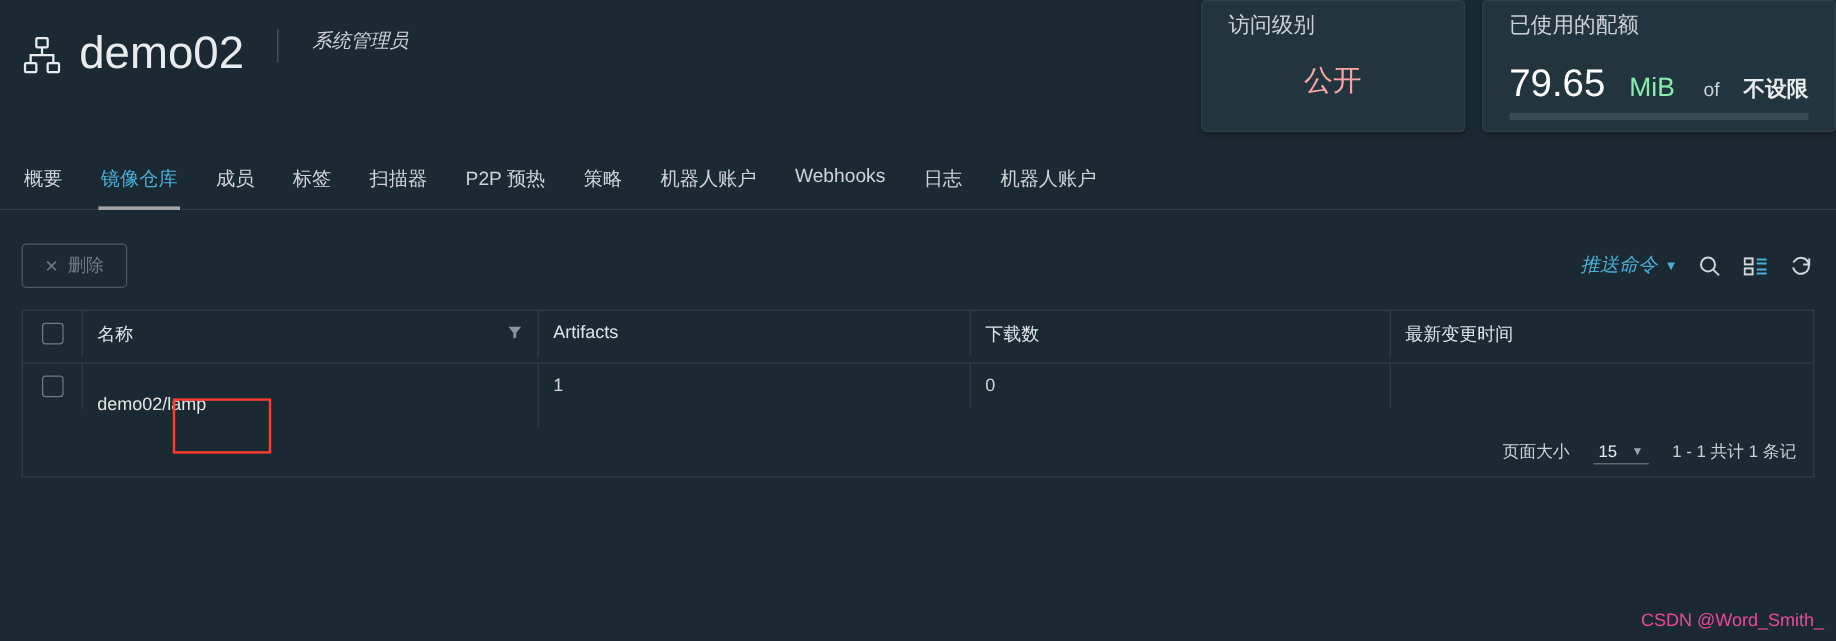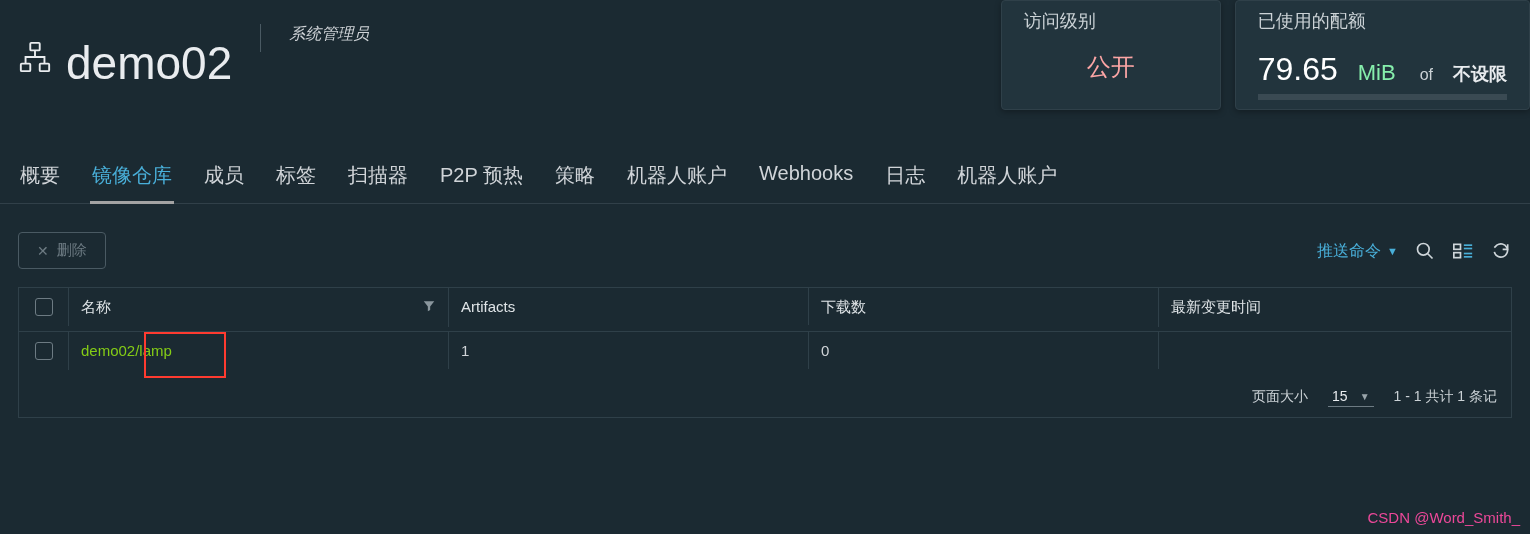--- a/index.html
+++ b/index.html
@@ -17,24 +17,23 @@
   align-items: flex-start;
   padding: 24px 18px 0 18px;
 }
 .title-area {
   display: flex;
   align-items: center;
   gap: 14px;
 }
 .proj-icon svg { display: block; }
 .title {
-  font-size: 46px;
+  font-size: 38px;
   font-weight: 300;
   color: #e9ecef;
-  margin-top: 12px;
 }
 .divider {
   width: 1px;
   height: 28px;
   background: #4a5a63;
   margin: 0 28px;
 }
 .role {
   font-size: 16px;
   color: #d0d4d8;
@@ -80,21 +79,21 @@
 }
 .tabs {
   display: flex;
   gap: 28px;
   padding: 0 18px;
   margin-top: 62px;
   border-bottom: 1px solid #314049;
 }
 .tab {
   padding: 10px 2px 12px 2px;
-  font-size: 20px;
+  font-size: 16px;
   color: #d0d4d8;
   cursor: pointer;
   white-space: nowrap;
 }
 .tab.active {
   color: #49afd9;
   border-bottom: 3px solid #a3a3a3;
   margin-bottom: -1px;
 }
 .toolbar {
@@ -111,22 +110,23 @@
   font-size: 15px;
   display: flex;
   align-items: center;
   gap: 8px;
   cursor: pointer;
 }
 .btn-delete .x { font-size: 14px; }
 .toolbar-right {
   margin-left: auto;
   display: flex;
-  align-items: flex-end;
+  align-items: center;
   gap: 16px;
+  font-style: italic;
 }
 .push-cmd {
   color: #49afd9;
   font-size: 16px;
   display: flex;
   align-items: center;
   gap: 6px;
   cursor: pointer;
 }
 .push-cmd .chev { font-size: 11px; color: #49afd9; }
@@ -161,21 +161,21 @@
 .cell.dl { flex: 0 0 350px; border-right: 1px solid #2f4049; }
 .cell.time { flex: 1; }
 .thead .cell { color: #dfe4e7; }
 .trow .cell { color: #d0d4d8; }
 .chkbox {
   width: 18px; height: 18px;
   border: 1px solid #6d7b83;
   border-radius: 3px;
   background: transparent;
 }
-.repo-link { color: #84cc16; cursor: pointer; }
+.repo-link { color: #e5e5e5; cursor: pointer; margin-top: 16px; }
 .highlight-box {
   position: absolute;
   border: 2px solid #ff3b30;
   pointer-events: none;
 }
 .filter-ico { color: #8a969d; }
 .tfoot {
   display: flex;
   align-items: center;
   justify-content: flex-end;

